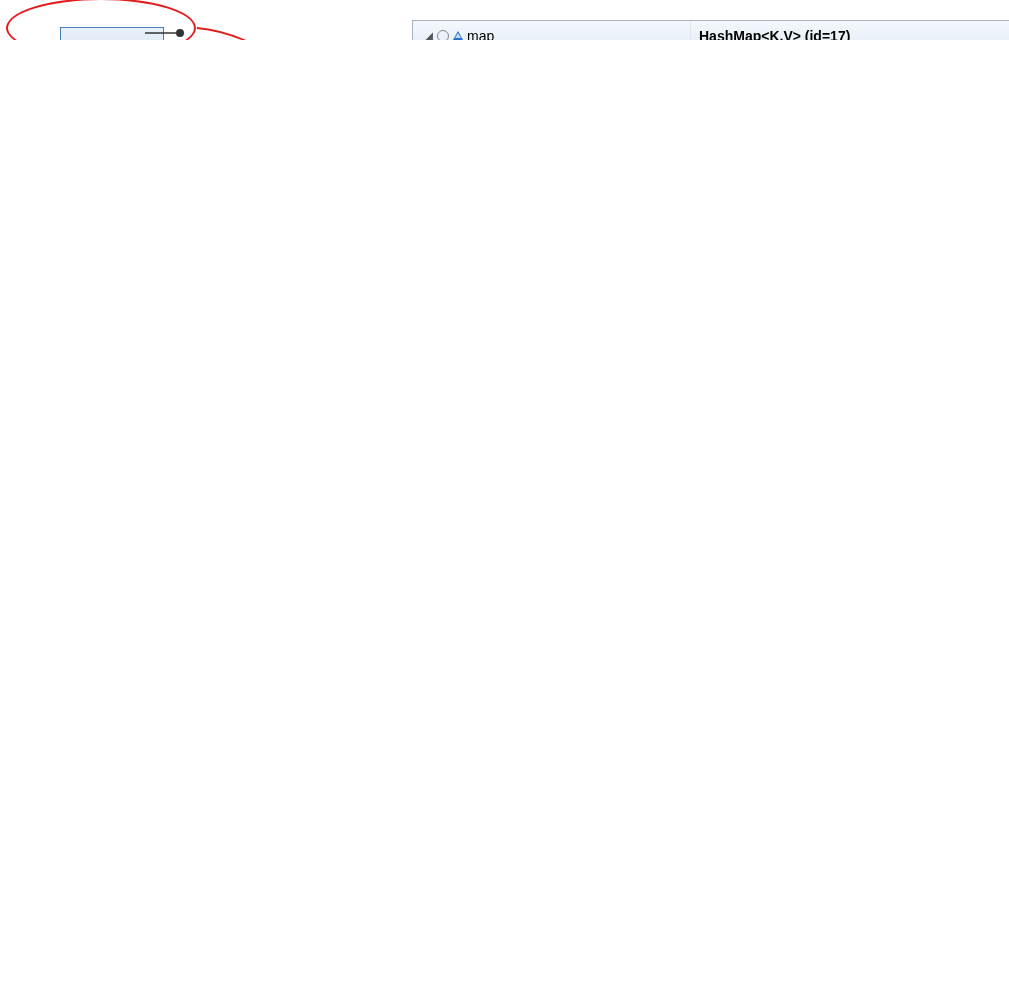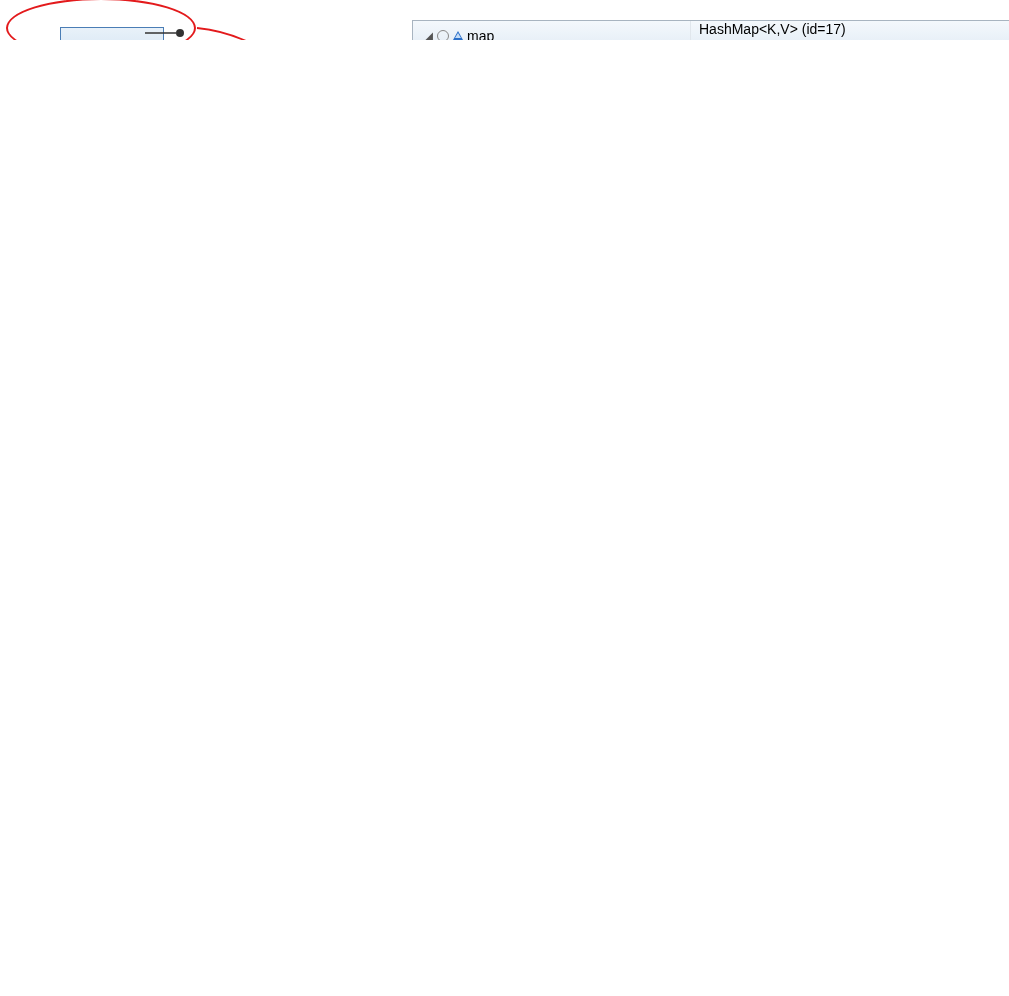--- a/index.html
+++ b/index.html
@@ -67,23 +67,24 @@
     border-right: 1px solid #e0e6ec;
     height: 100%;
     overflow: hidden;
     white-space: nowrap;
   }
   .val-col {
     flex: 1;
     padding-left: 8px;
     height: 100%;
     display: flex;
-    align-items: flex-start;
+    align-items: center;
     overflow: hidden;
     white-space: nowrap;
+    font-weight: bold;
   }
   .indent { display: inline-block; }
   .expander {
     display: inline-flex;
     width: 12px; height: 12px;
     align-items: center; justify-content: center;
     color: #555;
     font-size: 10px;
     margin-right: 2px;
     flex-shrink: 0;

